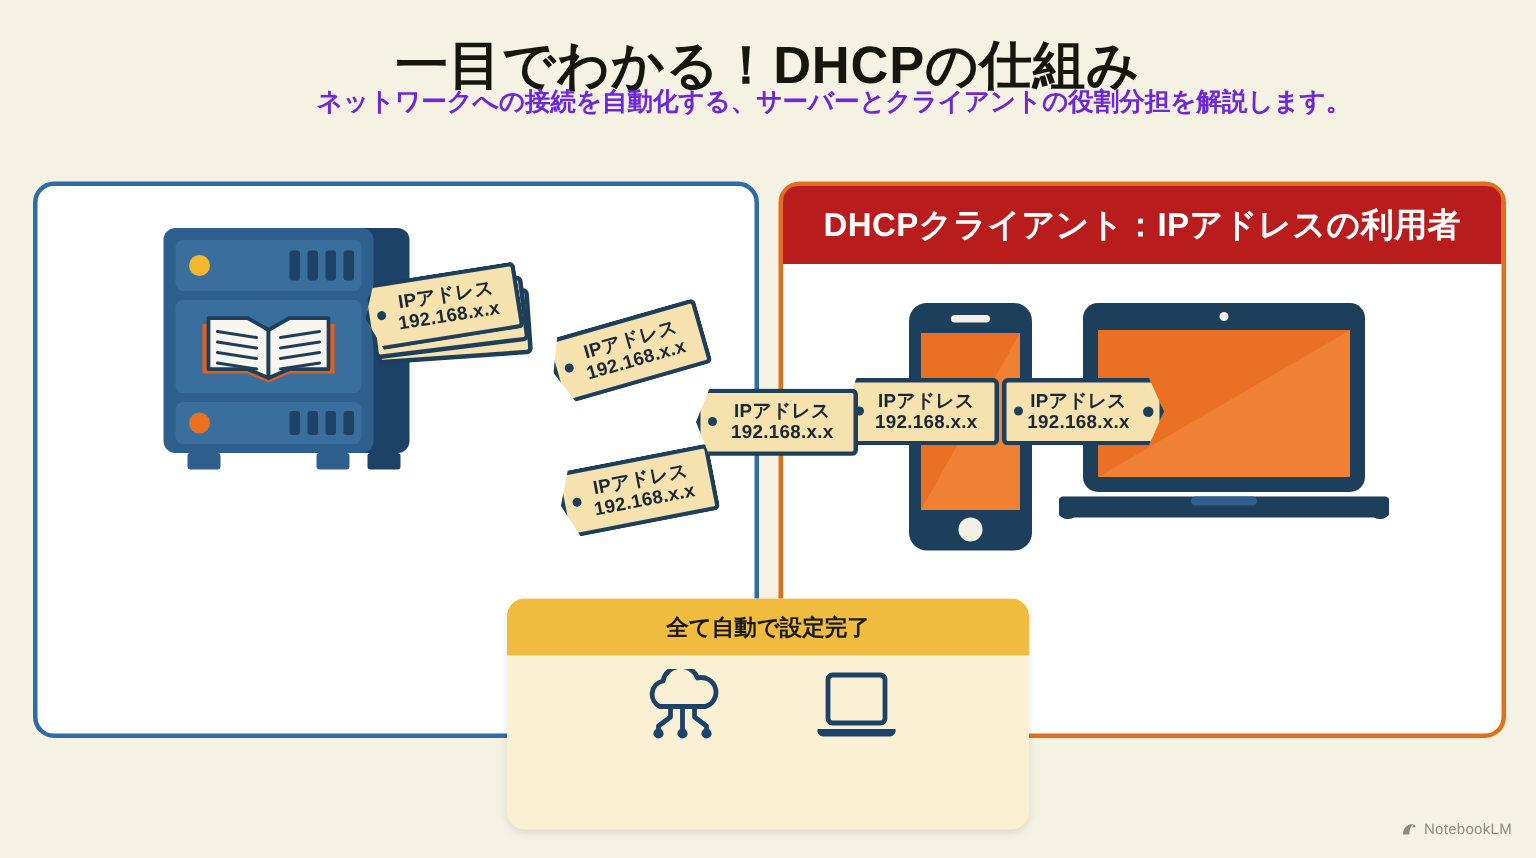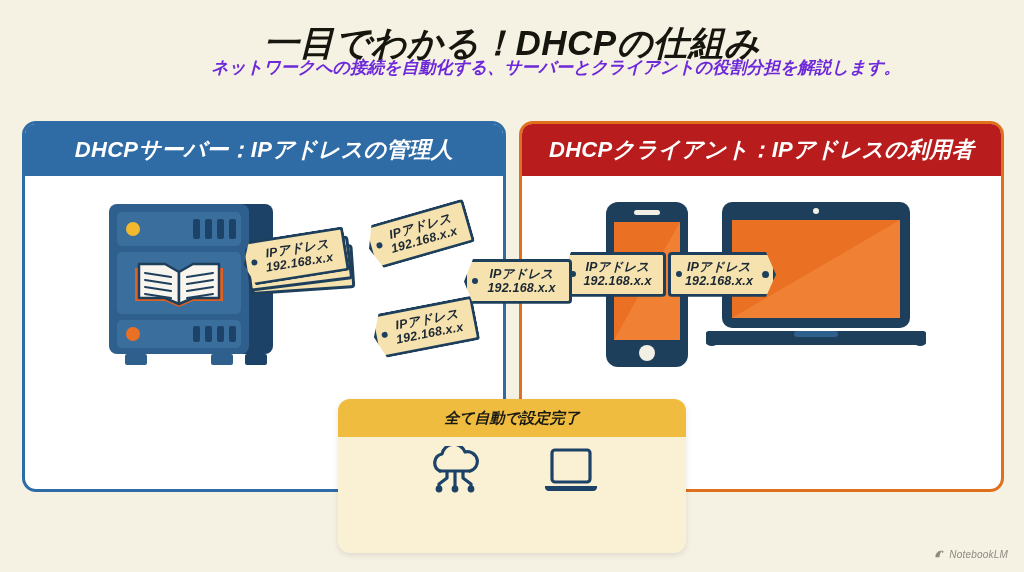--- a/index.html
+++ b/index.html
@@ -6,21 +6,21 @@
   html, body {
     width: 1024px; height: 572px;
     overflow: hidden;
   }
   body {
     background: #f5f1e3;
     font-family: "Liberation Sans", "DejaVu Sans", sans-serif;
     color: #1d1d1b;
     position: relative;
   }
-  #stage { position: relative; width: 1024px; height: 572px; font-style: italic; }
+  #stage { position: relative; width: 1024px; height: 572px; }
 
   
   .page-title {
     position: absolute; top: 20px; left: 0; width: 1024px;
     text-align: center;
     font-size: 35px; font-weight: bold; letter-spacing: 0.5px;
     color: #16160e;
   }
   .page-subtitle {
     position: absolute; top: 56px; left: 0; width: 1024px;
@@ -126,21 +126,20 @@
 </style>
 </head>
 <body>
 
 <div id="stage">
 
   <div class="page-title">一目でわかる！DHCPの仕組み</div>
   <div class="page-subtitle">ネットワークへの接続を自動化する、サーバーとクライアントの役割分担を解説します。</div>
 
   <div class="panel left">
-    <div class="panel-header">DHCPサーバー：IPアドレスの管理人</div>
     <div class="panel-body">
 
       <div class="server-art">
         <svg width="200" height="180" viewBox="0 0 200 180" aria-hidden="true">
 
           <rect x="30" y="6" width="148" height="150" rx="8" fill="#1d4268"></rect>
 
           <rect x="14" y="6" width="140" height="150" rx="8" fill="#2f5f8c"></rect>
 
           <rect x="22" y="14" width="124" height="34" rx="5" fill="#3a6e9c"></rect>

